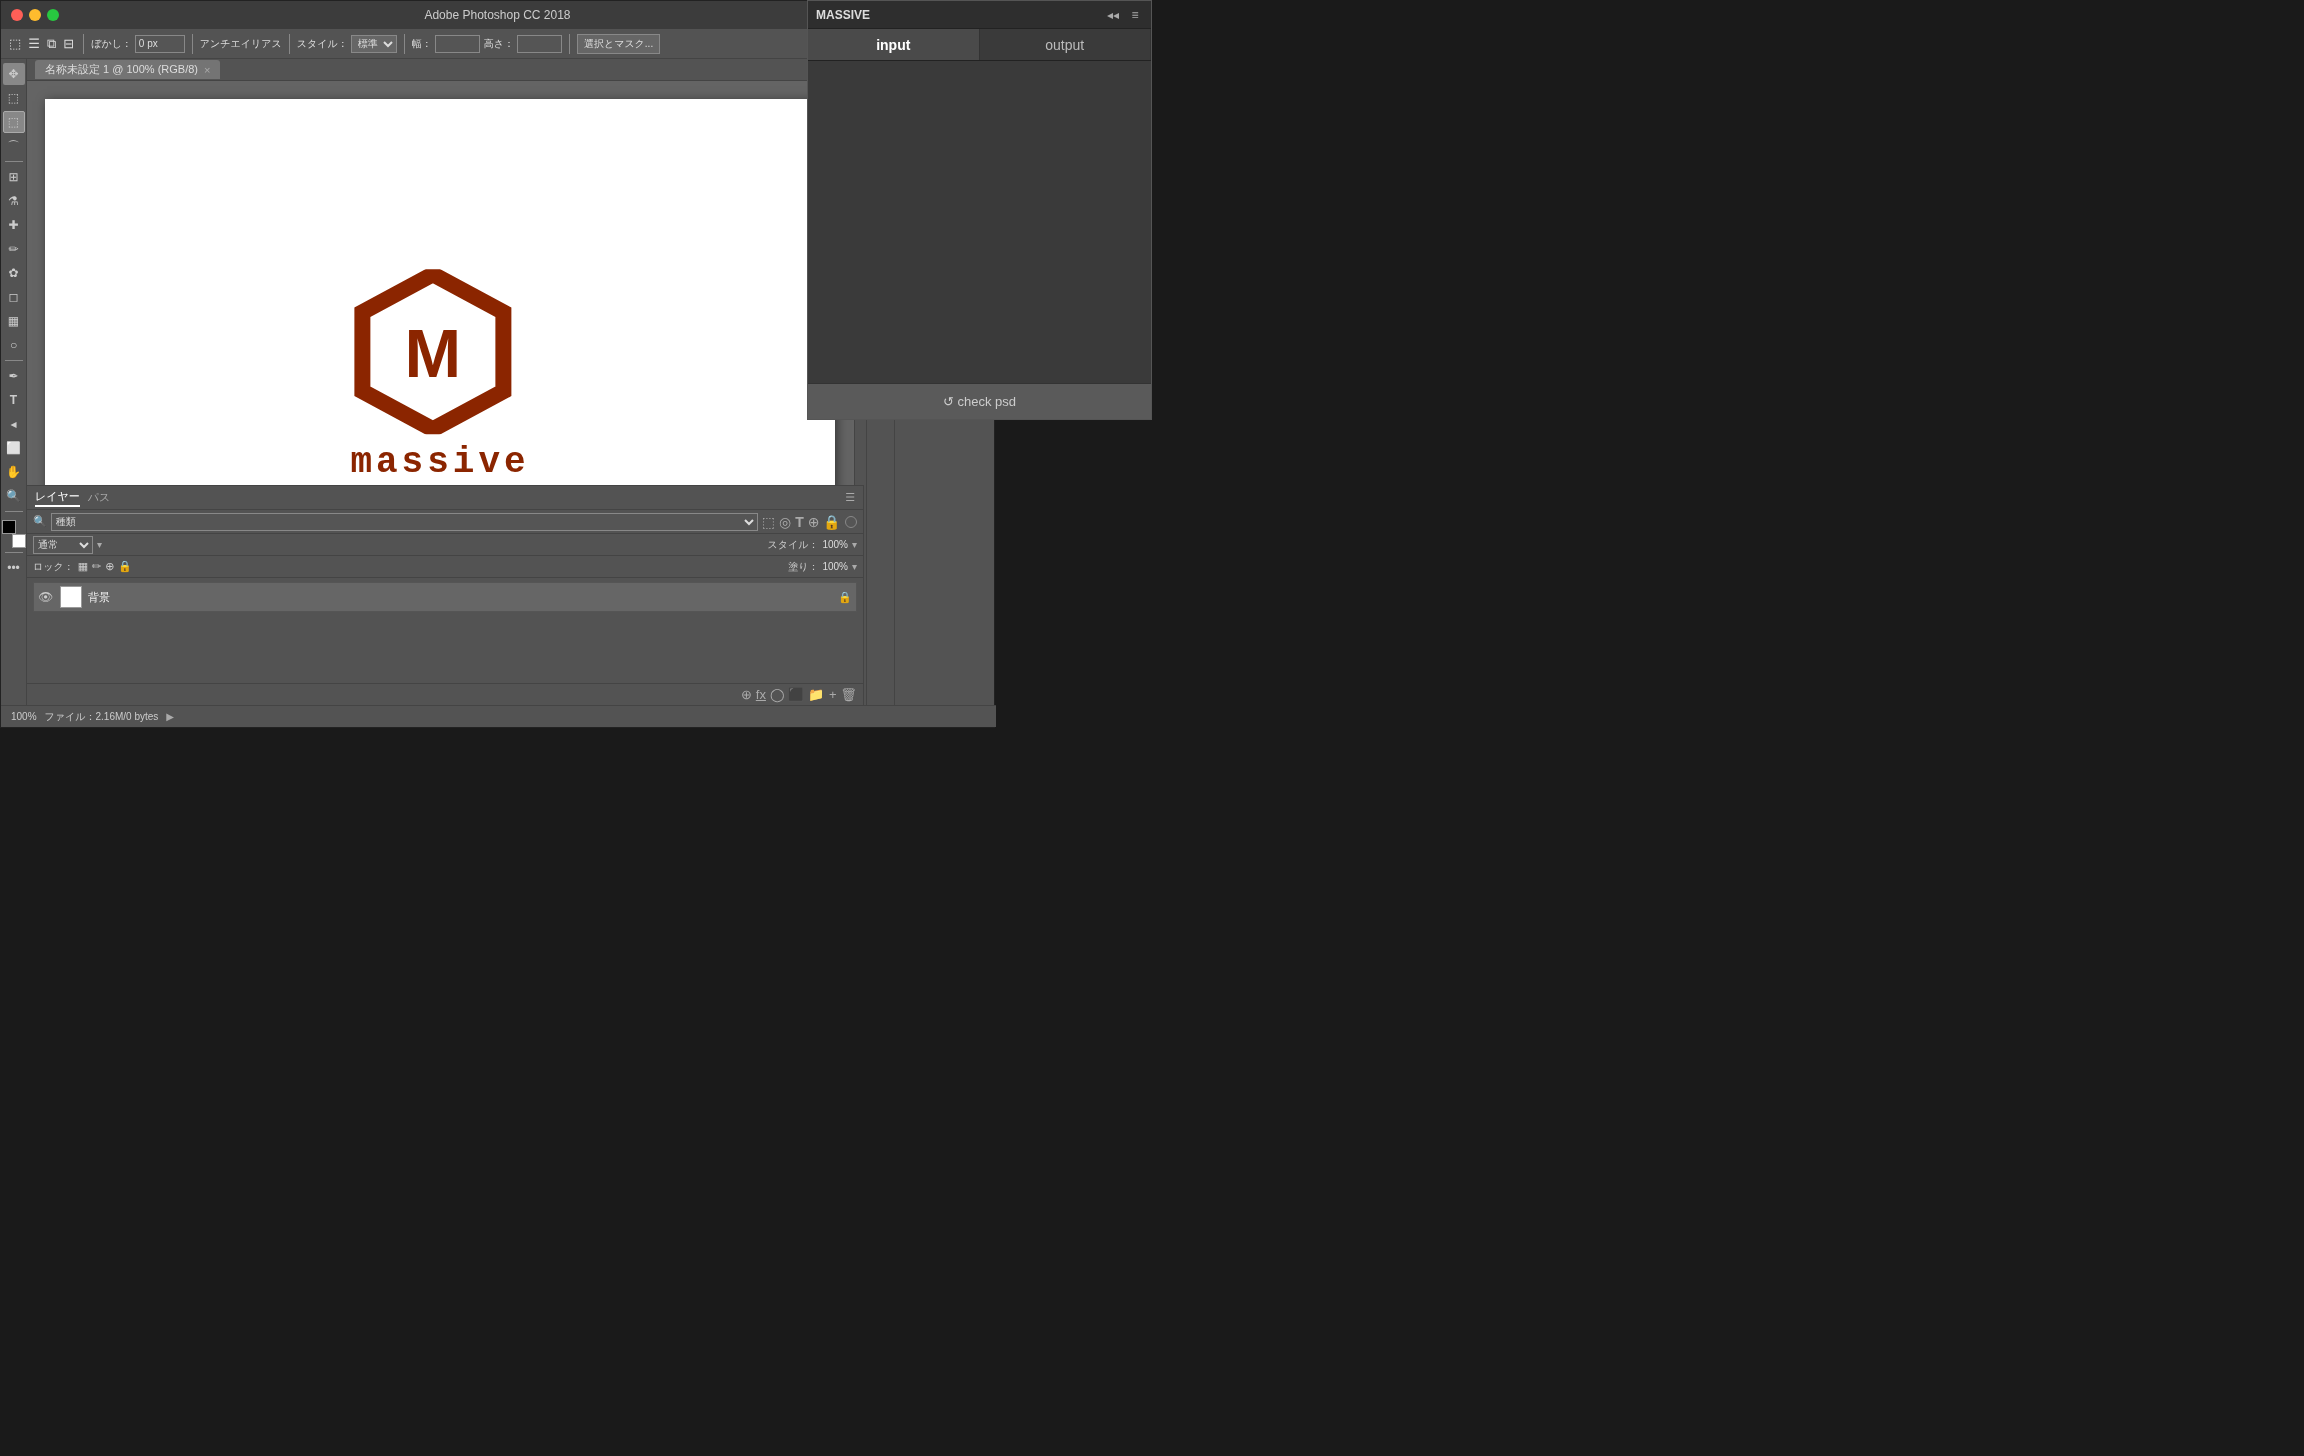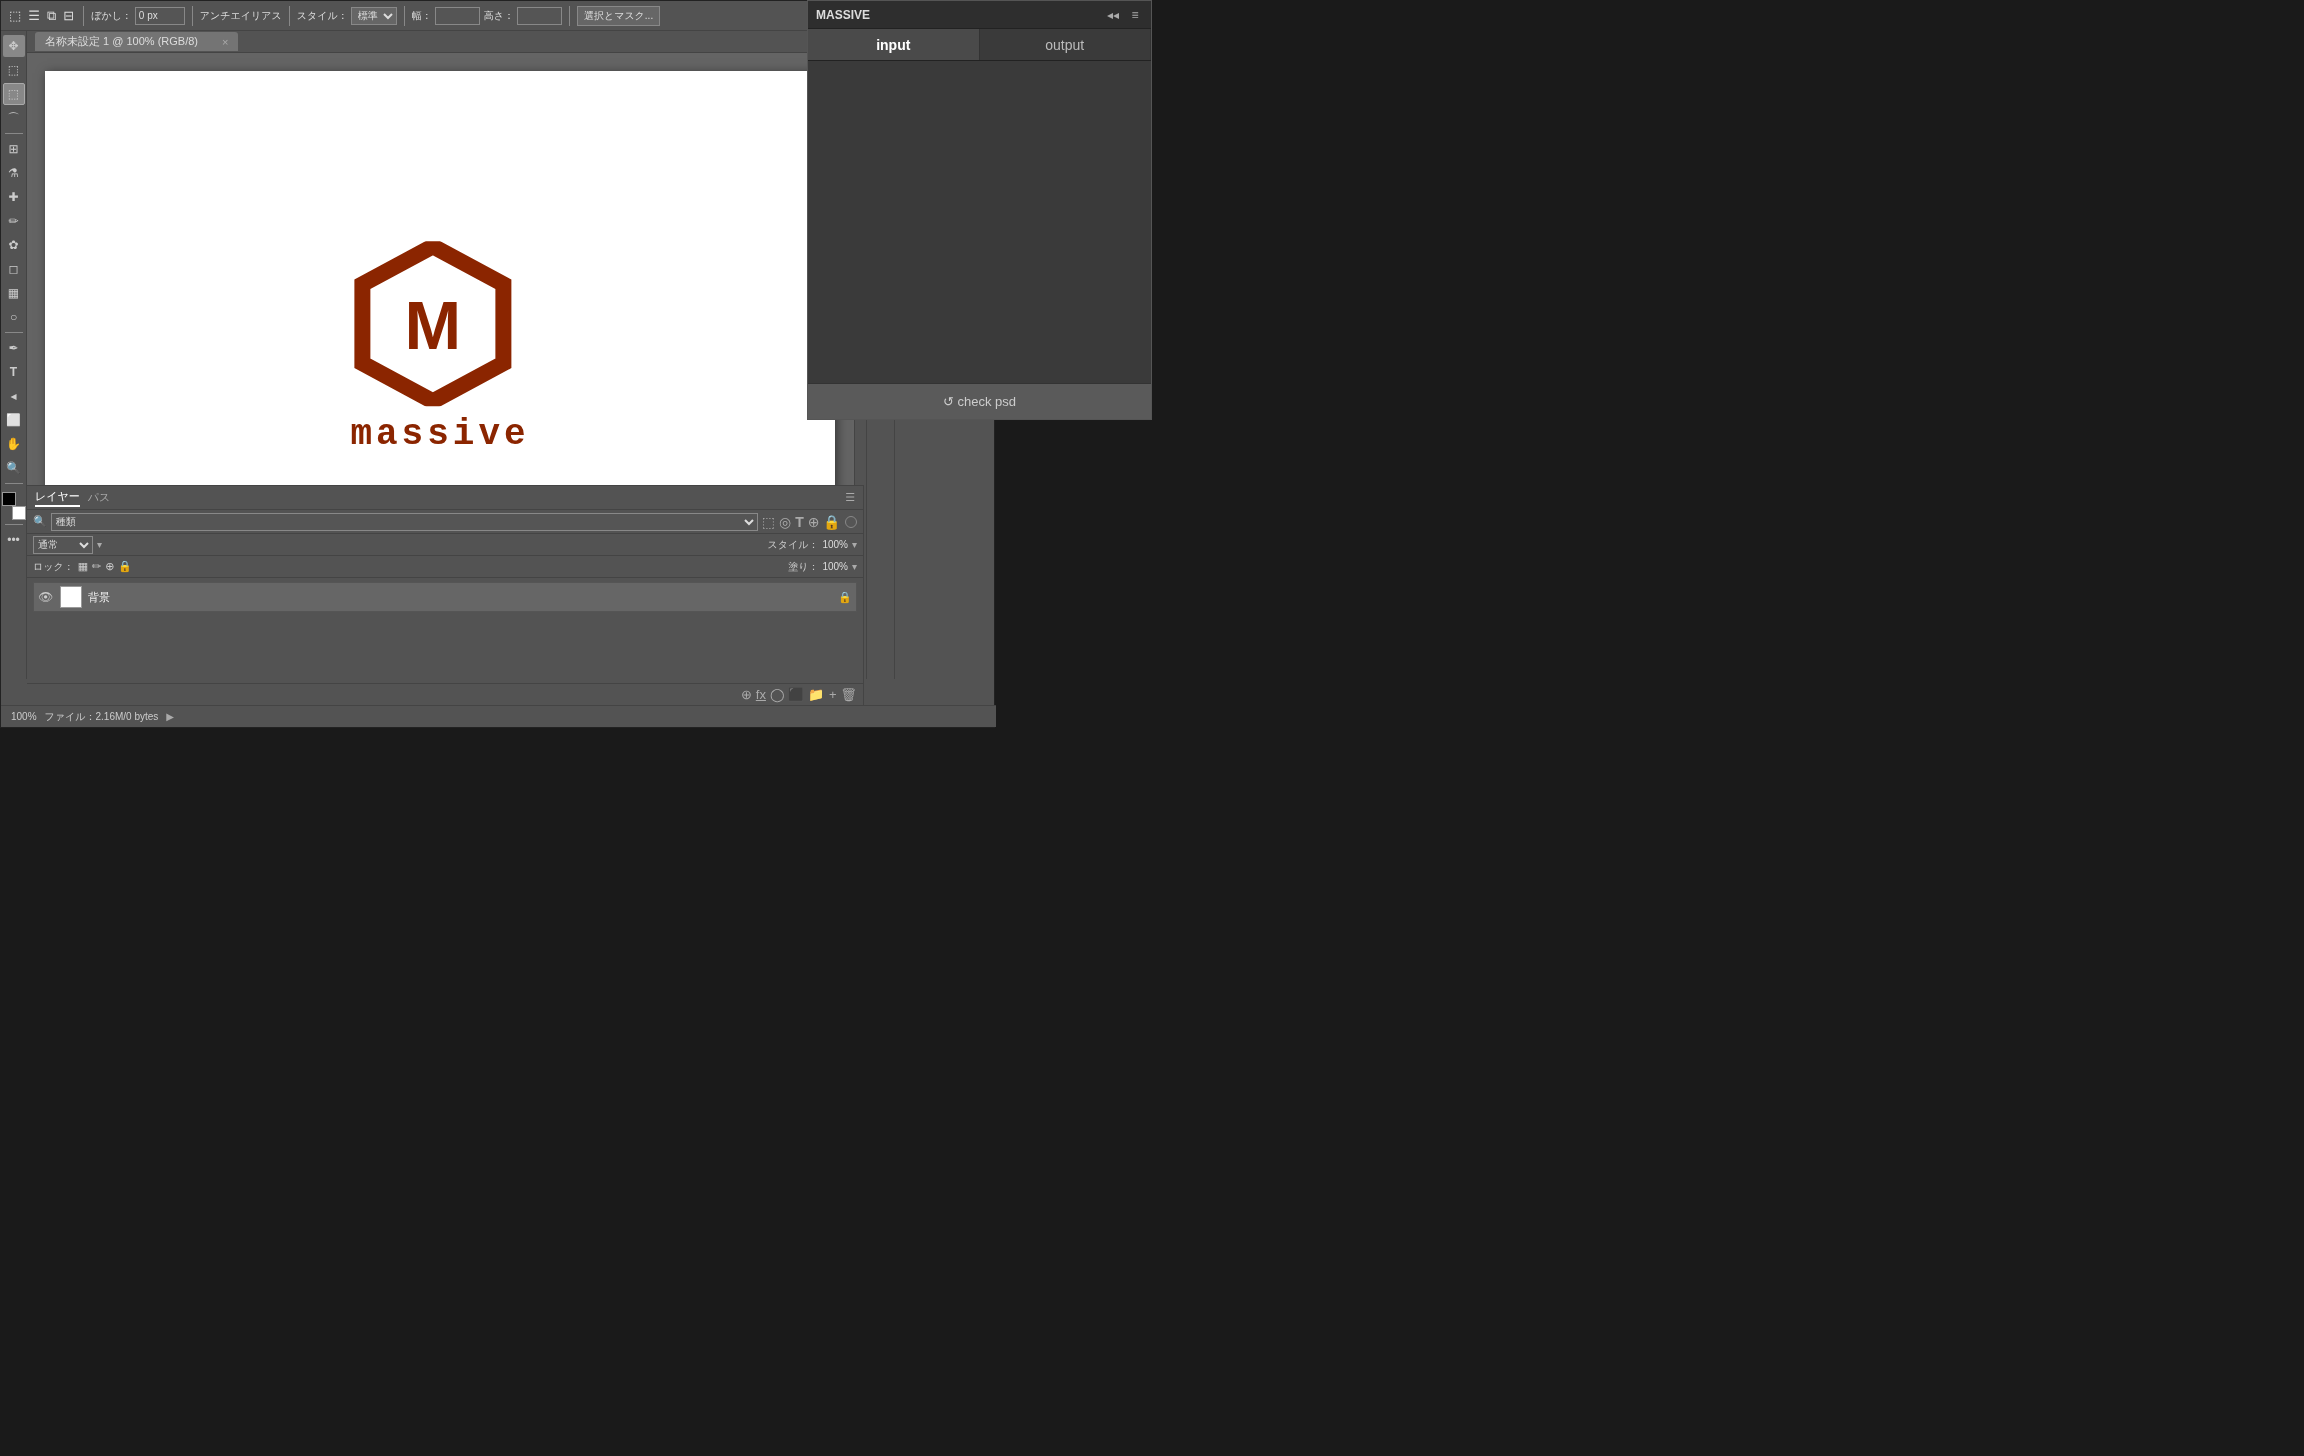--- a/index.html
+++ b/index.html
@@ -225,20 +225,28 @@
       bottom: 0;
       left: 0;
       right: 0;
     }
   </style>
 </head>
 <body>
 
 <div class="ps-window">
 
+  <div class="title-bar">
+    <div class="title-bar-buttons">
+      <div class="tb-btn tb-close"></div>
+      <div class="tb-btn tb-min"></div>
+      <div class="tb-btn tb-max"></div>
+    </div>
+    <span class="title-bar-title">Adobe Photoshop CC 2018</span>
+  </div>
 
   <div class="toolbar">
 
     <div class="toolbar-item">
       <span style="color:#ddd; font-size:13px; padding:2px;">⬚</span>
       <span style="color:#ddd; font-size:13px; padding:2px;">☰</span>
       <span style="color:#ddd; font-size:13px; padding:2px;">⧉</span>
       <span style="color:#ddd; font-size:13px; padding:2px;">⊟</span>
     </div>
     <div class="toolbar-sep"></div>
@@ -298,21 +306,21 @@
         <div style="position:absolute; bottom:0; right:0; width:14px; height:14px; background:#fff; border:1px solid #999;"></div>
         <div style="position:absolute; top:0; left:0; width:14px; height:14px; background:#000; border:1px solid #999;"></div>
       </div>
       <div class="tool-sep"></div>
       <div class="tool-btn">•••</div>
     </div>
 
     <div style="flex:1; position:relative; display:flex; flex-direction:column;">
 
       <div style="height:22px; background:#535353; border-bottom:1px solid #444; display:flex; align-items:center; padding:0 8px;">
-        <div style="background:#747474; padding:2px 10px; border-radius:3px 3px 0 0; display:flex; align-items:center; gap:24px; font-size:11px; color:#ddd;">
+        <div style="background:#747474; padding:2px 10px; border-radius:3px 3px 0 0; display:flex; align-items:center; gap:6px; font-size:11px; color:#ddd;">
           <span>名称未設定 1 @ 100% (RGB/8)</span>
           <span style="cursor:pointer;color:#aaa;">×</span>
         </div>
       </div>
 
       <div style="flex:1; background:#646464; position:relative; overflow:hidden;">
 
         <div style="position:absolute; top:18px; left:18px; width:790px; height:575px; background:#fff; box-shadow:2px 2px 10px rgba(0,0,0,0.5);">
 
           <div style="position:absolute; top:50%; left:50%; transform:translate(-50%,-55%);">

